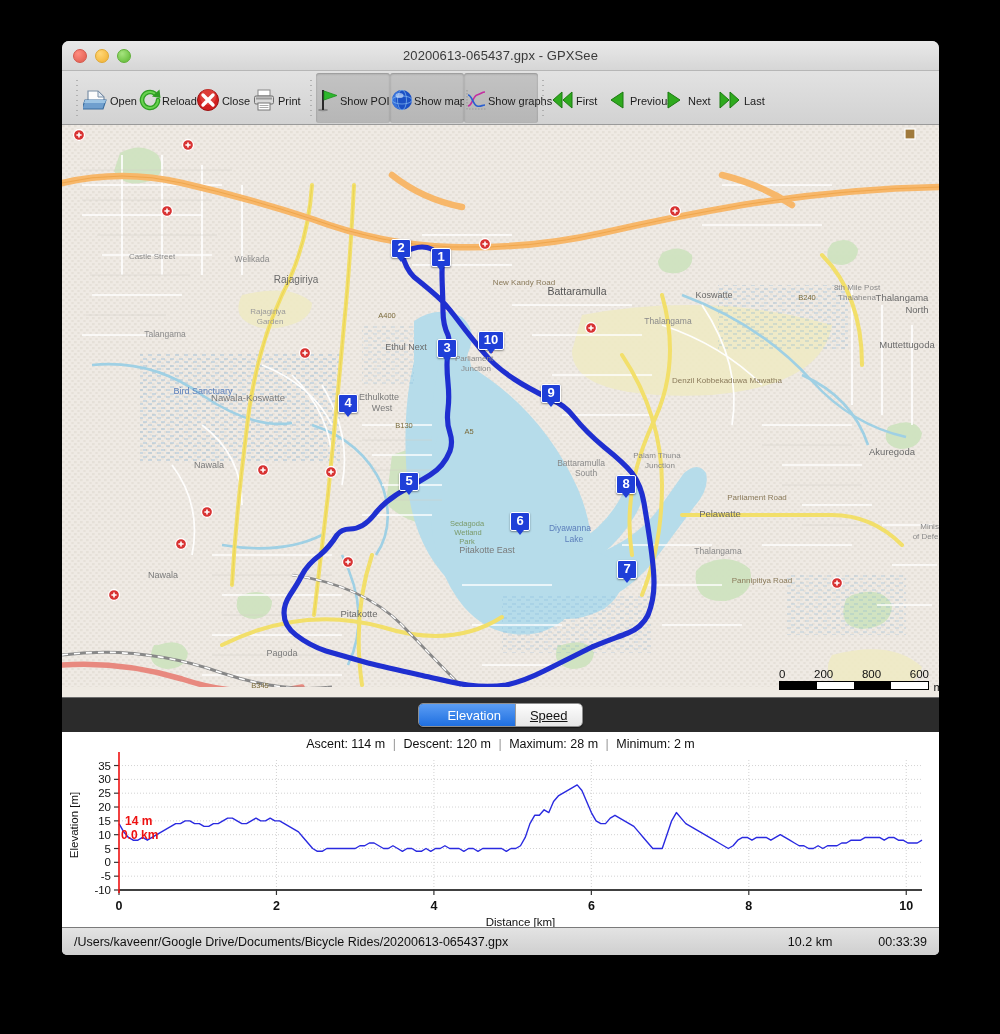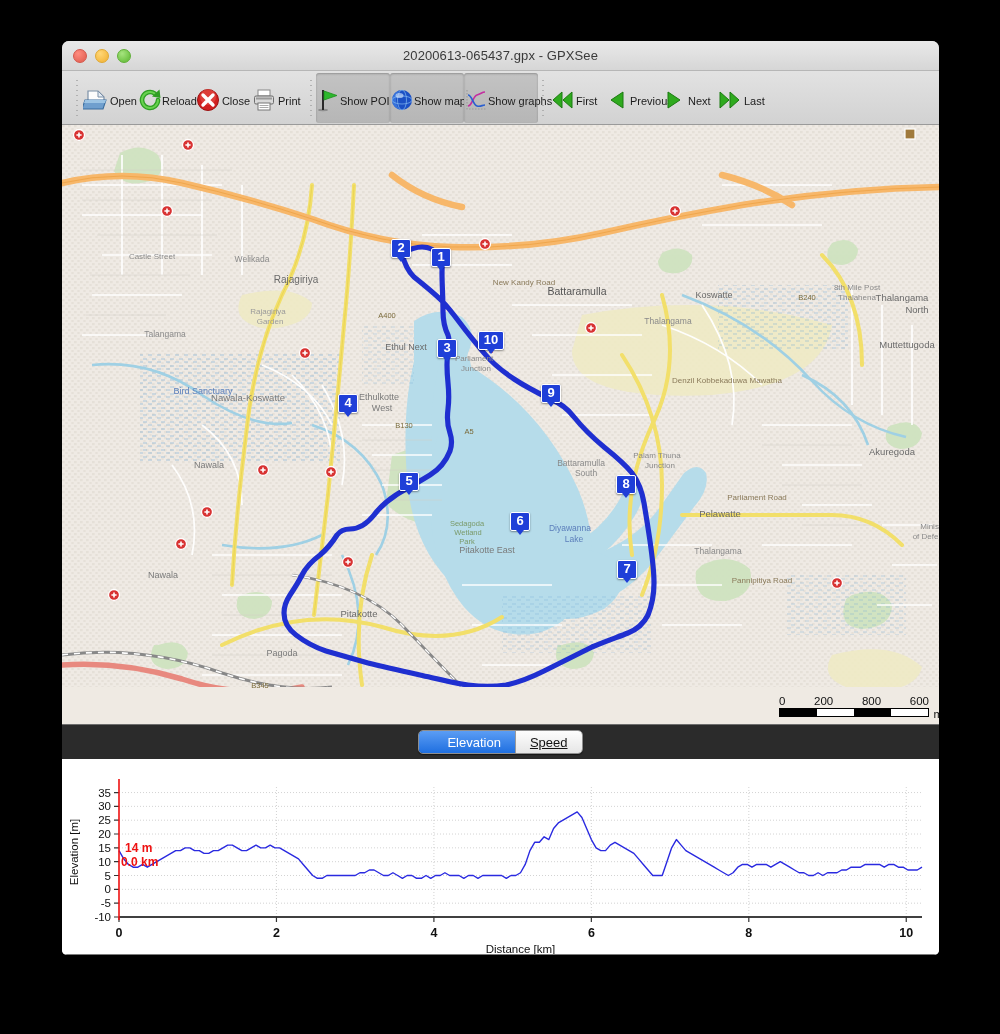--- a/index.html
+++ b/index.html
@@ -697,20 +697,29 @@
     </div>
 
     <div id="tabstrip">
       <div class="segctl">
         <div class="seg active">Elevation</div>
         <div class="seg">Speed</div>
       </div>
     </div>
 
     <div id="graph-panel">
+      <div id="graph-summary">
+        <span>Ascent: 114 m</span>
+        <span class="sep">|</span>
+        <span>Descent: 120 m</span>
+        <span class="sep">|</span>
+        <span>Maximum: 28 m</span>
+        <span class="sep">|</span>
+        <span>Minimum: 2 m</span>
+      </div>
       <svg id="plot-svg" width="877" height="195" viewBox="0 0 877 195">
         <g id="plot-grid">
             <line x1="57" y1="144.17021276595744" x2="860" y2="144.17021276595744" stroke="#c8c8c8" stroke-width="0.8" stroke-dasharray="1 2"></line>
             <line x1="57" y1="130.3404255319149" x2="860" y2="130.3404255319149" stroke="#c8c8c8" stroke-width="0.8" stroke-dasharray="1 2"></line>
             <line x1="57" y1="116.51063829787233" x2="860" y2="116.51063829787233" stroke="#c8c8c8" stroke-width="0.8" stroke-dasharray="1 2"></line>
             <line x1="57" y1="102.68085106382978" x2="860" y2="102.68085106382978" stroke="#c8c8c8" stroke-width="0.8" stroke-dasharray="1 2"></line>
             <line x1="57" y1="88.85106382978724" x2="860" y2="88.85106382978724" stroke="#c8c8c8" stroke-width="0.8" stroke-dasharray="1 2"></line>
             <line x1="57" y1="75.02127659574468" x2="860" y2="75.02127659574468" stroke="#c8c8c8" stroke-width="0.8" stroke-dasharray="1 2"></line>
             <line x1="57" y1="61.19148936170214" x2="860" y2="61.19148936170214" stroke="#c8c8c8" stroke-width="0.8" stroke-dasharray="1 2"></line>
             <line x1="57" y1="47.36170212765957" x2="860" y2="47.36170212765957" stroke="#c8c8c8" stroke-width="0.8" stroke-dasharray="1 2"></line>
@@ -760,14 +769,19 @@
           </g>
         <path id="plot-line" fill="none" stroke="#2a2ae0" stroke-width="1.4" stroke-linejoin="round" d="M57.00 91.62 L61.72 99.91 L66.45 105.45 L71.17 108.21 L75.89 108.21 L80.62 105.45 L85.34 108.21 L90.06 105.45 L94.79 102.68 L99.51 99.91 L104.24 97.15 L108.96 94.38 L113.68 91.62 L118.41 91.62 L123.13 88.85 L127.85 88.85 L132.58 91.62 L137.30 91.62 L142.02 94.38 L146.75 94.38 L151.47 91.62 L156.19 91.62 L160.92 88.85 L165.64 86.09 L170.36 86.09 L175.09 88.85 L179.81 91.62 L184.54 91.62 L189.26 88.85 L193.98 86.09 L198.71 88.85 L203.43 88.85 L208.15 86.09 L212.88 88.85 L217.60 88.85 L222.32 91.62 L227.05 94.38 L231.77 97.15 L236.49 99.91 L241.22 105.45 L245.94 110.98 L250.66 116.51 L255.39 119.28 L260.11 119.28 L264.84 116.51 L269.56 116.51 L274.28 116.51 L279.01 116.51 L283.73 116.51 L288.45 116.51 L293.18 116.51 L297.90 113.74 L302.62 113.74 L307.35 110.98 L312.07 110.98 L316.79 113.74 L321.52 116.51 L326.24 116.51 L330.96 113.74 L335.69 116.51 L340.41 119.28 L345.14 116.51 L349.86 116.51 L354.58 119.28 L359.31 119.28 L364.03 116.51 L368.75 119.28 L373.48 116.51 L378.20 116.51 L382.92 113.74 L387.65 116.51 L392.37 116.51 L397.09 116.51 L401.82 119.28 L406.54 116.51 L411.26 116.51 L415.99 119.28 L420.71 116.51 L425.44 116.51 L430.16 116.51 L434.88 116.51 L439.61 116.51 L444.33 119.28 L449.05 116.51 L453.78 116.51 L458.50 113.74 L463.22 105.45 L467.95 91.62 L472.67 83.32 L477.39 83.32 L482.12 77.79 L486.84 80.55 L491.56 69.49 L496.29 63.96 L501.01 61.19 L505.74 58.43 L510.46 55.66 L515.18 52.89 L519.91 58.43 L524.63 69.49 L529.35 80.55 L534.08 88.85 L538.80 91.62 L543.52 91.62 L548.25 86.09 L552.97 83.32 L557.69 86.09 L562.42 88.85 L567.14 91.62 L571.86 94.38 L576.59 99.91 L581.31 105.45 L586.04 110.98 L590.76 116.51 L595.48 116.51 L600.21 116.51 L604.93 102.68 L609.65 88.85 L614.38 80.55 L619.10 86.09 L623.82 91.62 L628.55 94.38 L633.27 97.15 L637.99 99.91 L642.72 102.68 L647.44 105.45 L652.16 108.21 L656.89 110.98 L661.61 113.74 L666.34 116.51 L671.06 113.74 L675.78 108.21 L680.51 105.45 L685.23 105.45 L689.95 108.21 L694.68 105.45 L699.40 105.45 L704.12 105.45 L708.85 108.21 L713.57 105.45 L718.29 102.68 L723.02 105.45 L727.74 108.21 L732.46 110.98 L737.19 113.74 L741.91 113.74 L746.64 116.51 L751.36 116.51 L756.08 113.74 L760.81 116.51 L765.53 113.74 L770.25 113.74 L774.98 113.74 L779.70 110.98 L784.42 110.98 L789.15 108.21 L793.87 108.21 L798.59 108.21 L803.32 105.45 L808.04 105.45 L812.76 105.45 L817.49 105.45 L822.21 108.21 L826.94 105.45 L831.66 105.45 L836.38 108.21 L841.11 108.21 L845.83 110.98 L850.55 110.98 L855.28 110.98 L860.00 108.21 "></path>
         <line id="cursor-line" stroke="#ee1111" stroke-width="1.6" x1="57" x2="57" y1="20" y2="161"></line>
         <text id="ylabel-text" transform="rotate(-90)" font-size="11.5" fill="#111" text-anchor="middle" x="-93" y="16">Elevation [m]</text>
         <text id="xlabel-text" font-size="11.5" fill="#111" text-anchor="middle" x="458.5" y="194">Distance [km]</text>
         <text id="cursor-elev" font-size="12" font-weight="bold" fill="#ee1111" x="63" y="92.85106382978724">14 m</text>
         <text id="cursor-dist" font-size="12" font-weight="bold" fill="#ee1111" x="59" y="106.68085106382978">0.0 km</text>
       </svg>
     </div>
 
+    <div id="statusbar">
+      <span id="status-path">/Users/kaveenr/Google Drive/Documents/Bicycle Rides/20200613-065437.gpx</span>
+      <span id="status-dist">10.2 km</span>
+      <span id="status-time">00:33:39</span>
+    </div>
   </div>
 </div>
 
 </body></html>

